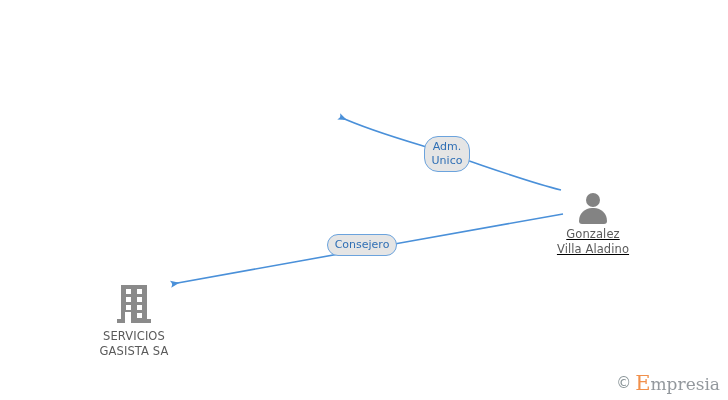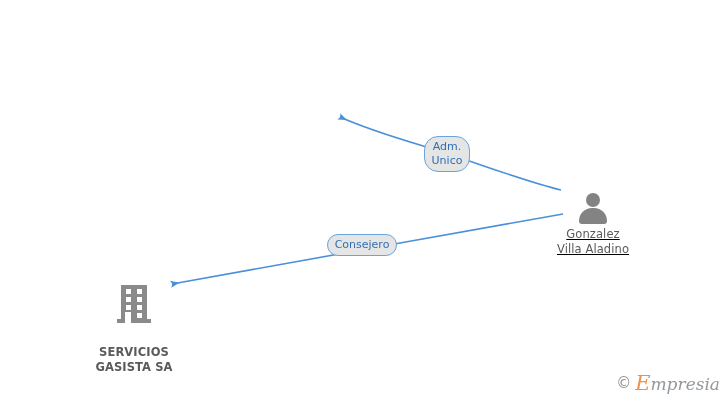--- a/index.html
+++ b/index.html
@@ -133,21 +133,20 @@
     gap: 4px;
     opacity: 0.92;
   }
   #watermark .copy {
     font-size: 15px;
     color: #7f8b8f;
     line-height: 1;
   }
   #watermark .brand {
     font-family: "DejaVu Serif", "Liberation Serif", serif;
-    font-style: italic;
     font-size: 17px;
     line-height: 1;
     color: #8a9095;
   }
   #watermark .brand .cap {
     color: #f0873c;
     font-size: 21px;
   }
 </style>
 </head>
@@ -183,21 +182,21 @@
       <div class="base" style="background:#8a8a8a;"></div>
       <div class="win" style="left:9px;  top:4px;"></div>
       <div class="win" style="left:20px; top:4px;"></div>
       <div class="win" style="left:9px;  top:12px;"></div>
       <div class="win" style="left:20px; top:12px;"></div>
       <div class="win" style="left:9px;  top:20px;"></div>
       <div class="win" style="left:20px; top:20px;"></div>
       <div class="win" style="left:20px; top:28px;"></div>
       <div class="door"></div>
     </div>
-    <div class="node-label" style="margin-top:22px;font-weight:bold;">SERVICIOS
+    <div class="node-label" style="margin-top:6px;">SERVICIOS
 GASISTA SA</div>
   </div>
 
   <div class="edge-label" style="left:424px; top:136px; width:46px;">Adm.
 Unico</div>
 
   <div class="edge-label" style="left:327px; top:234px; width:70px;">Consejero</div>
 
   <div id="watermark">
     <span class="copy">©</span>

